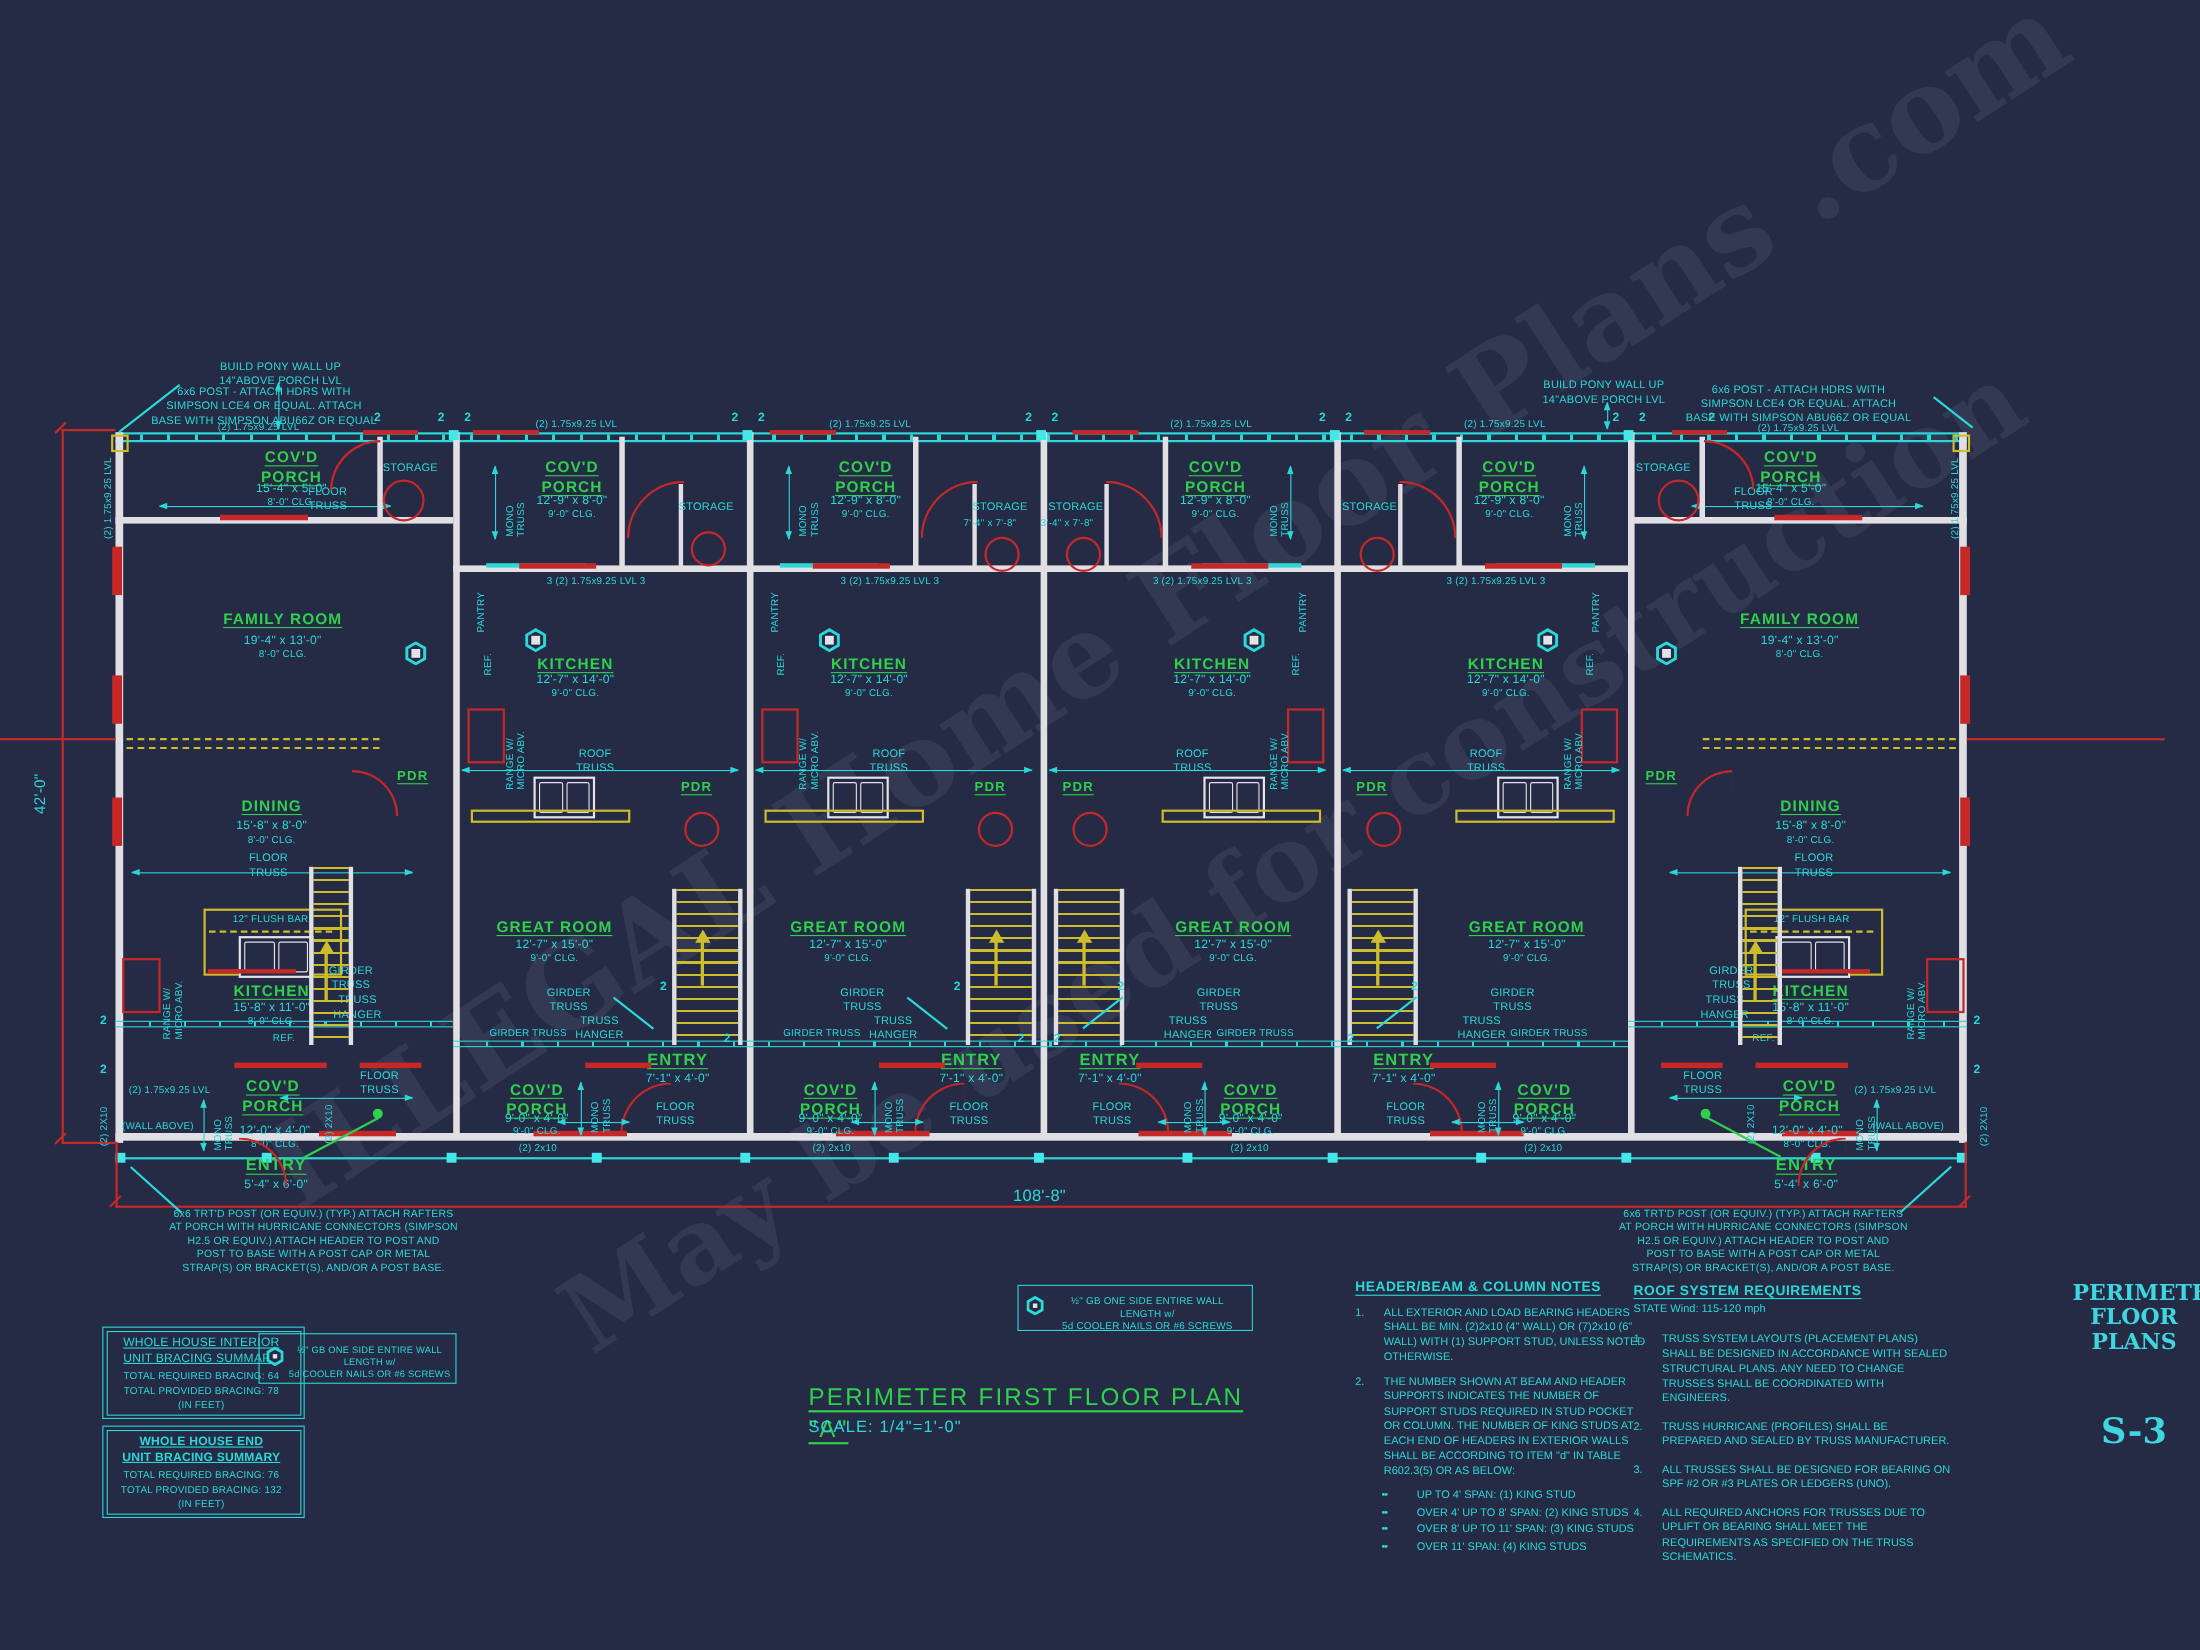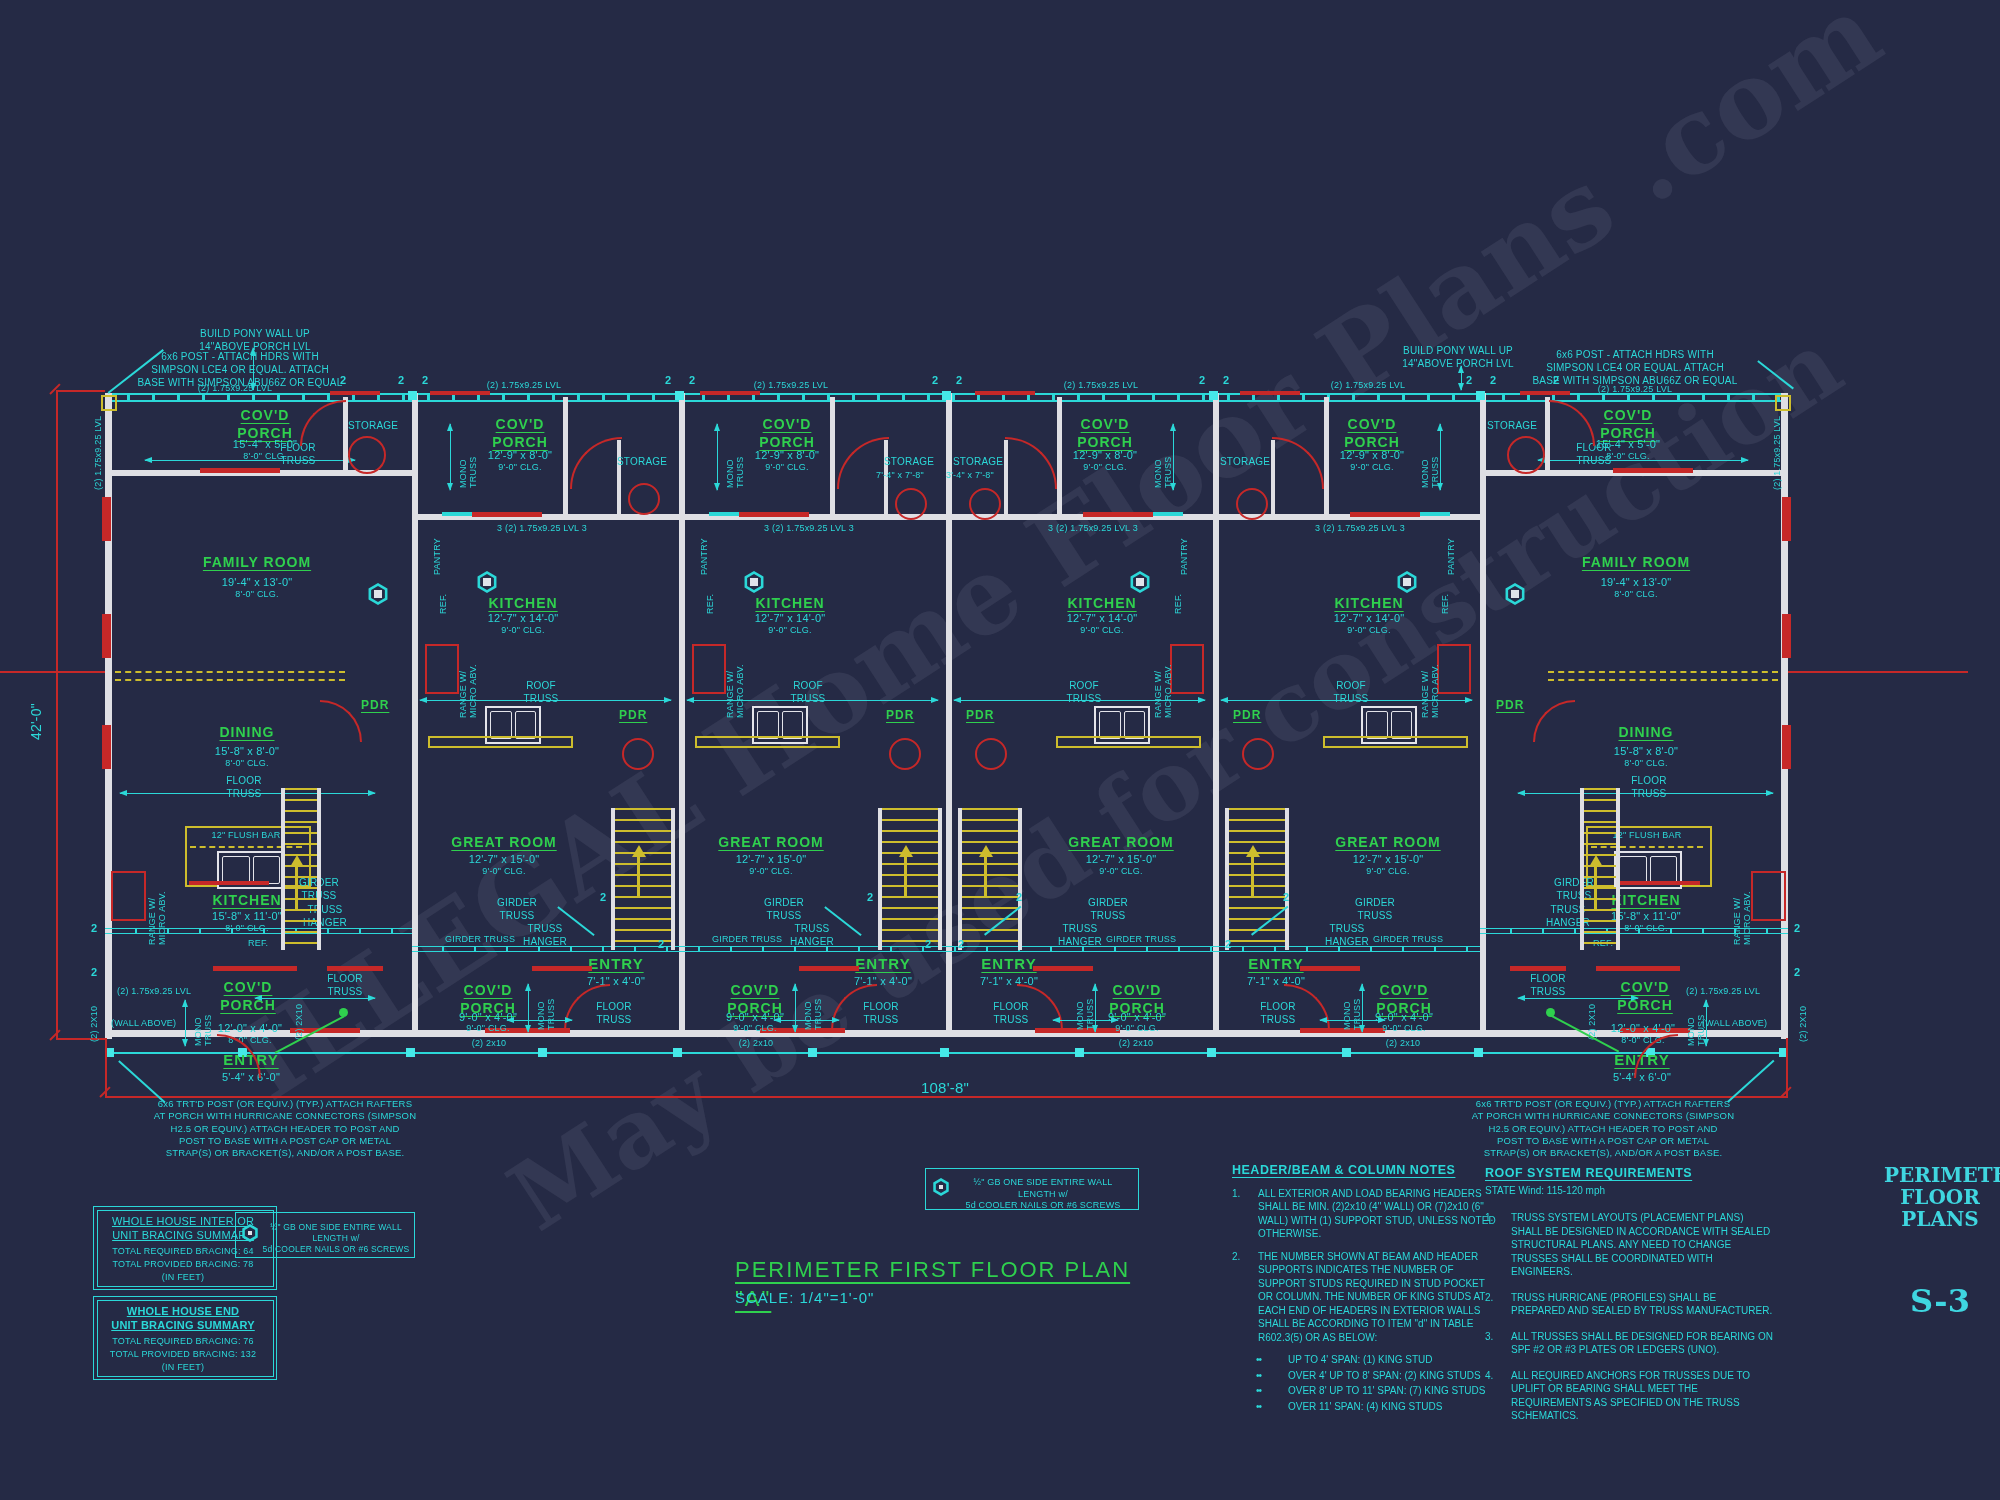--- a/index.html
+++ b/index.html
@@ -654,21 +654,21 @@
     <div class="row" style="margin:0 0 2px 24px">
         <span class="b">••</span>
         <span>UP TO 4' SPAN: (1) KING STUD</span>
       </div>
     <div class="row" style="margin:0 0 2px 24px">
         <span class="b">••</span>
         <span>OVER 4' UP TO 8' SPAN: (2) KING STUDS</span>
       </div>
     <div class="row" style="margin:0 0 2px 24px">
         <span class="b">••</span>
-        <span>OVER 8' UP TO 11' SPAN: (7) KING STUDS</span>
+        <span>OVER 8' UP TO 11' SPAN: (3) KING STUDS</span>
       </div>
     <div class="row" style="margin:0 0 2px 24px">
         <span class="b">••</span>
         <span>OVER 11' SPAN: (4) KING STUDS</span>
       </div>
   </div>
 
   <div class="nt" style="left:1485px;top:1165px;width:288px">
     <div class="h" style="margin-bottom:2px">ROOF SYSTEM REQUIREMENTS</div>
     <div style="margin-bottom:14px">STATE Wind: 115-120 mph</div>

